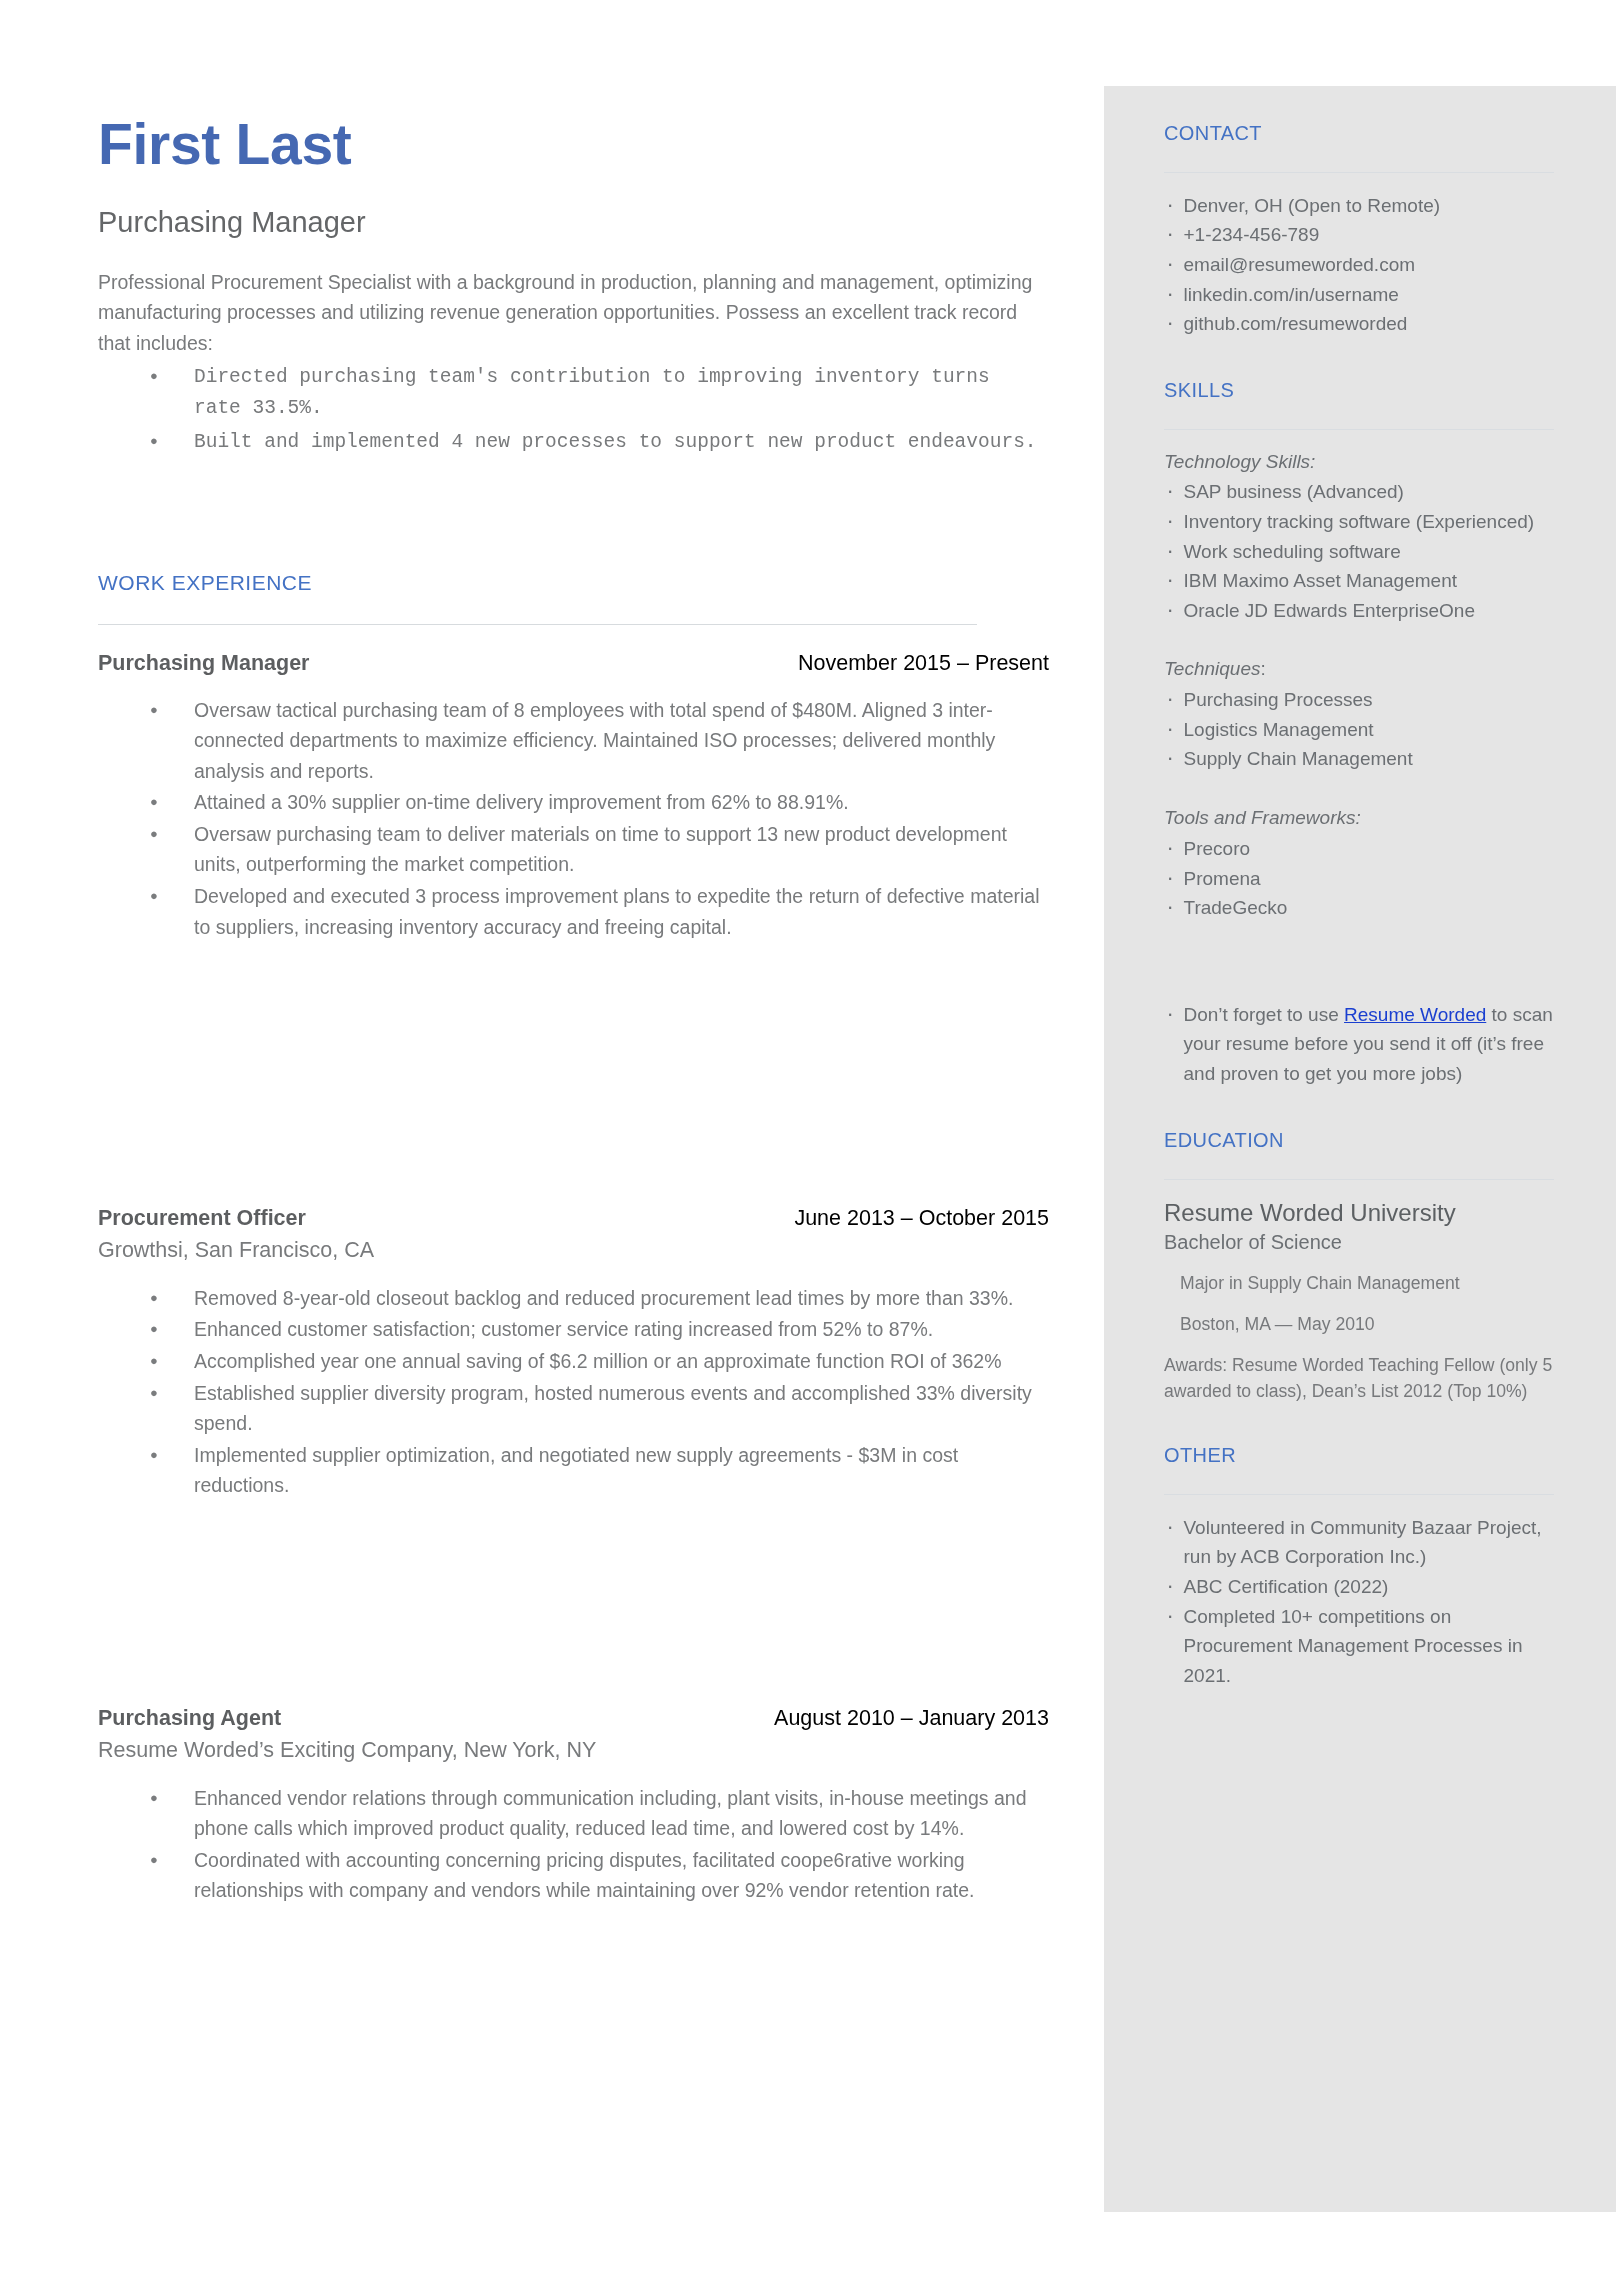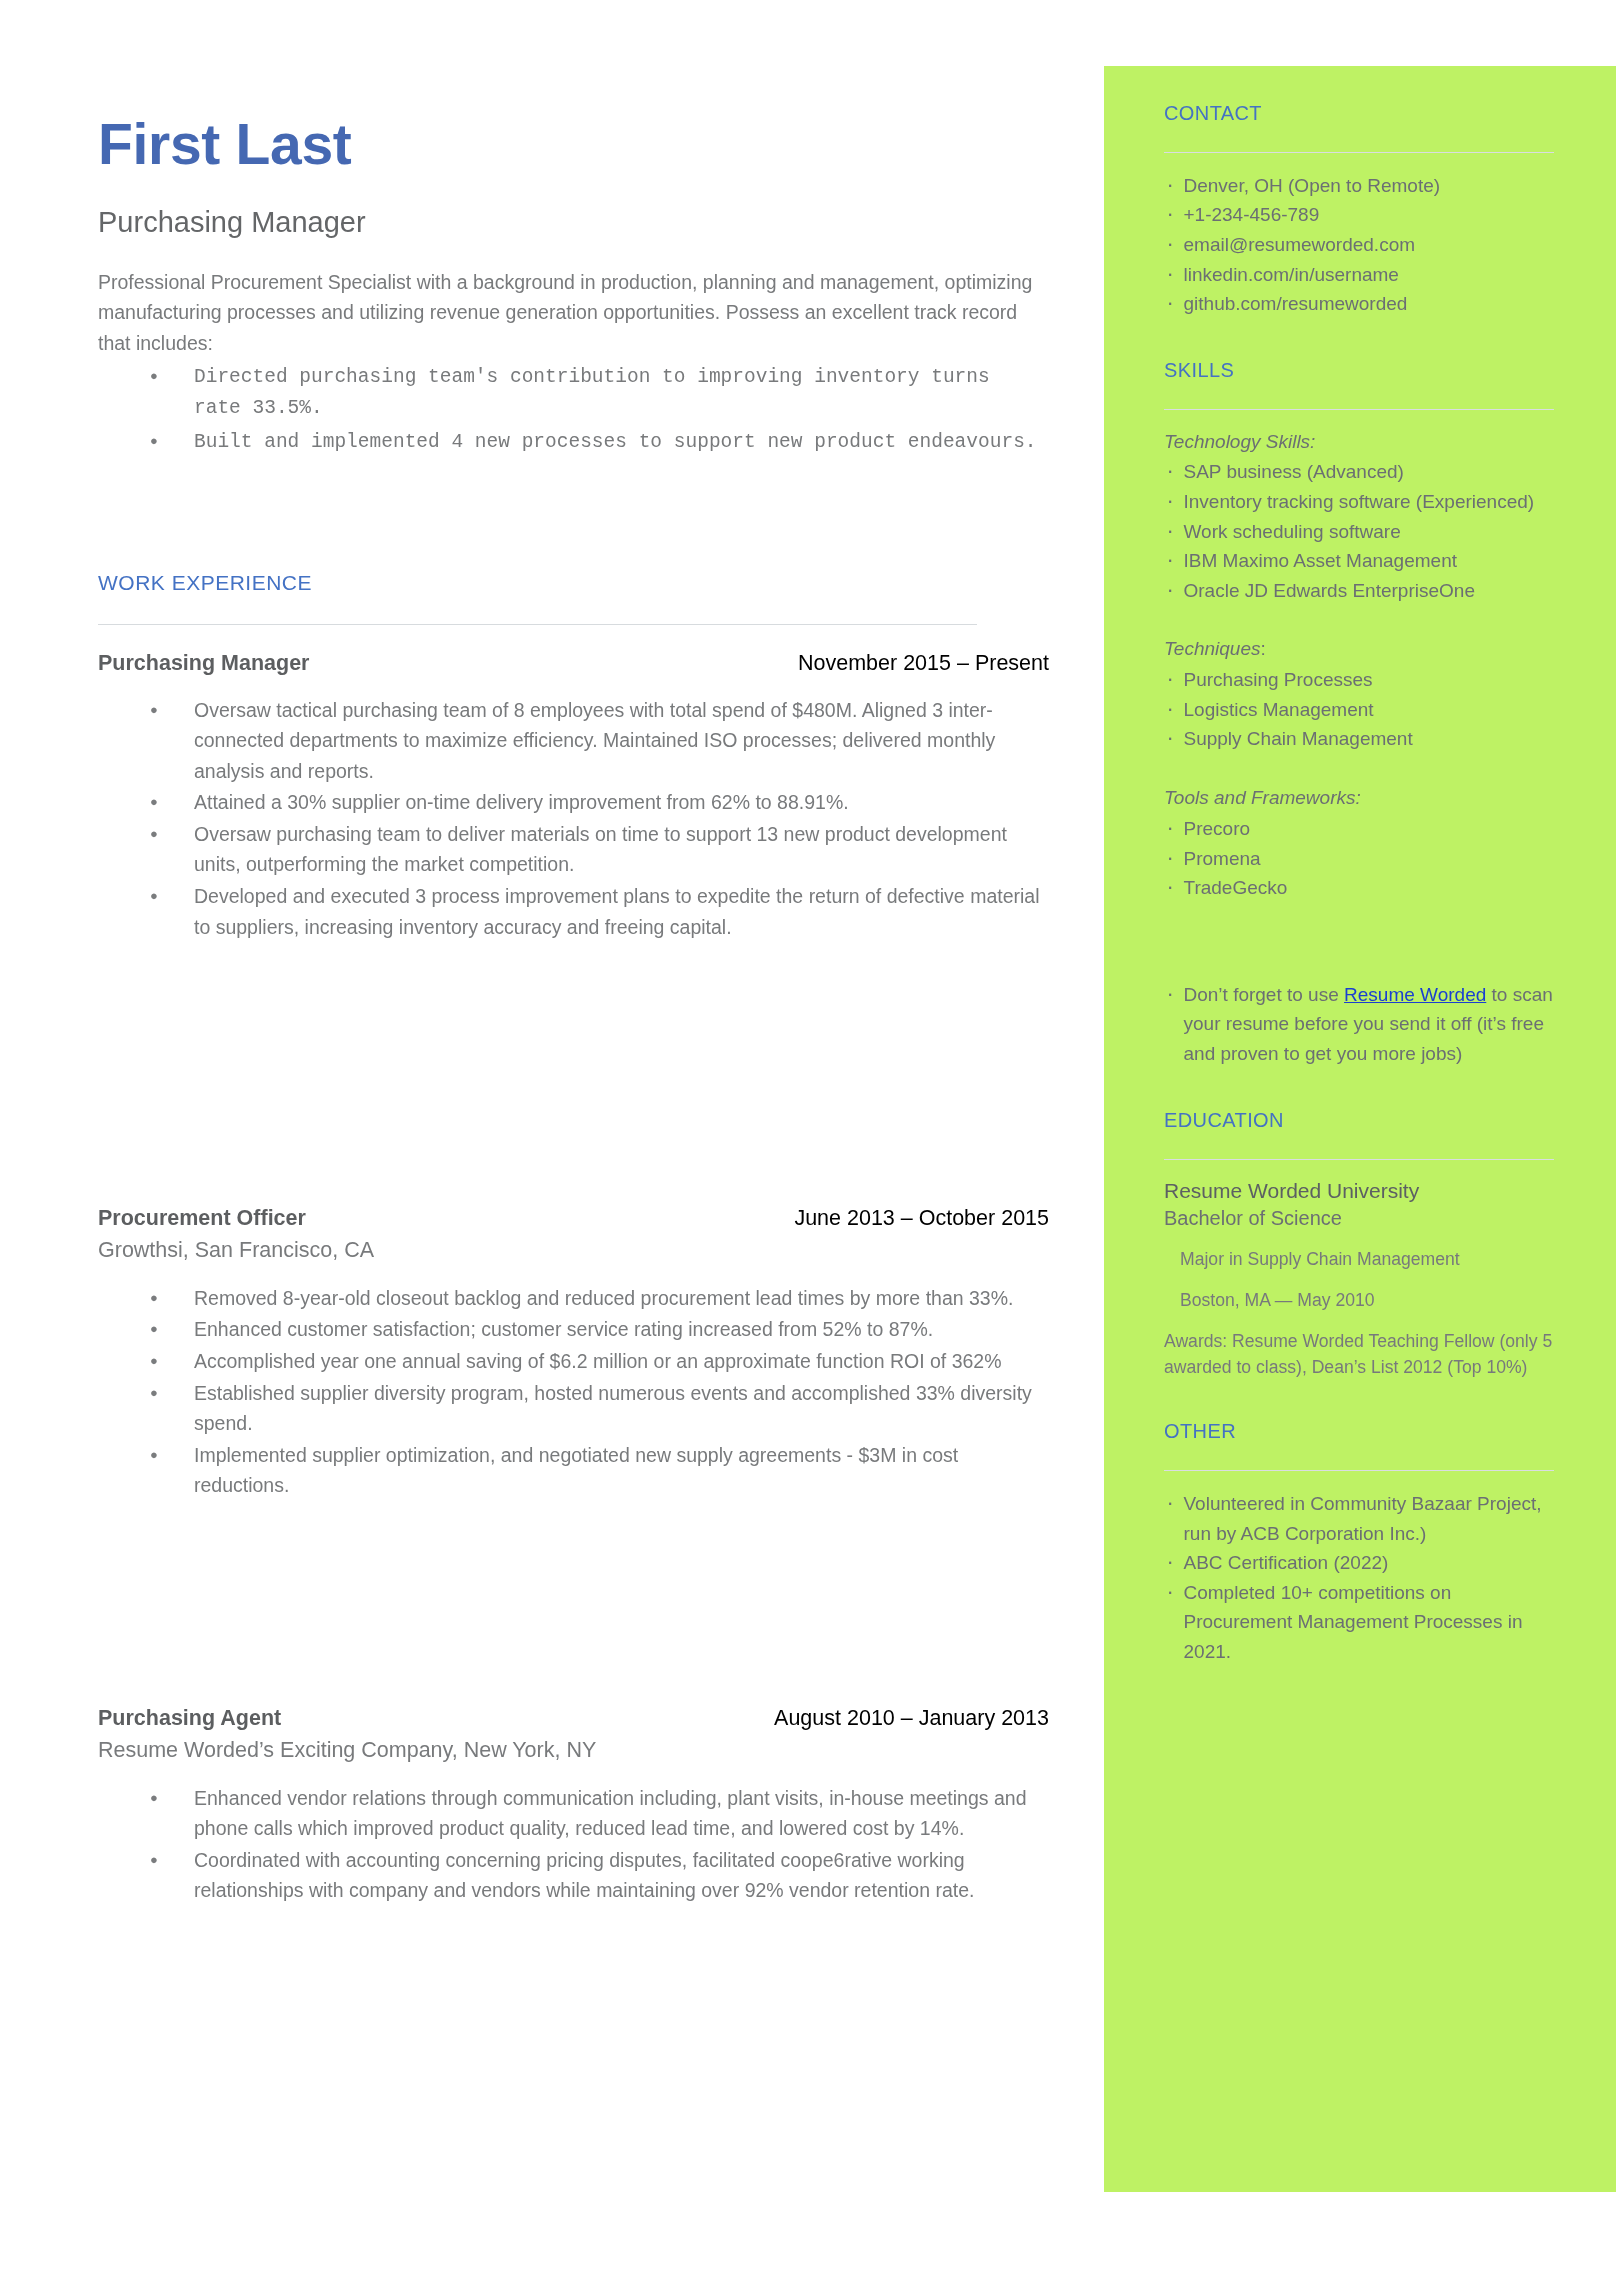--- a/index.html
+++ b/index.html
@@ -17,24 +17,24 @@
   .page {
     position: absolute;
     inset: 0;
     background: #ffffff;
   }
 
   
   .sidebar {
     position: absolute;
     left: 1104px;
-    top: 66px;
+    top: 86px;
     width: 513px;
     height: 2126px;
-    background: #bef264;
+    background: #e5e5e5;
     box-sizing: border-box;
     padding: 36px 63px 26px 60px;
   }
   .side-h {
     color: #4472c4;
     font-size: 20px;
     letter-spacing: 0.4px;
     font-weight: 400;
     margin: 0;
     line-height: 1.1;
@@ -92,21 +92,21 @@
     font-size: 22px;
     line-height: 1.45;
   }
   .note a {
     color: #1a3fd0;
     text-decoration: underline;
   }
 
   .edu-school {
     color: #5c6063;
-    font-size: 21px;
+    font-size: 24px;
     line-height: 1.3;
     margin: 0;
   }
   .edu-degree {
     color: #6b6f73;
     font-size: 20px;
     line-height: 1.32;
     margin: 0;
   }
   .edu-minor {

